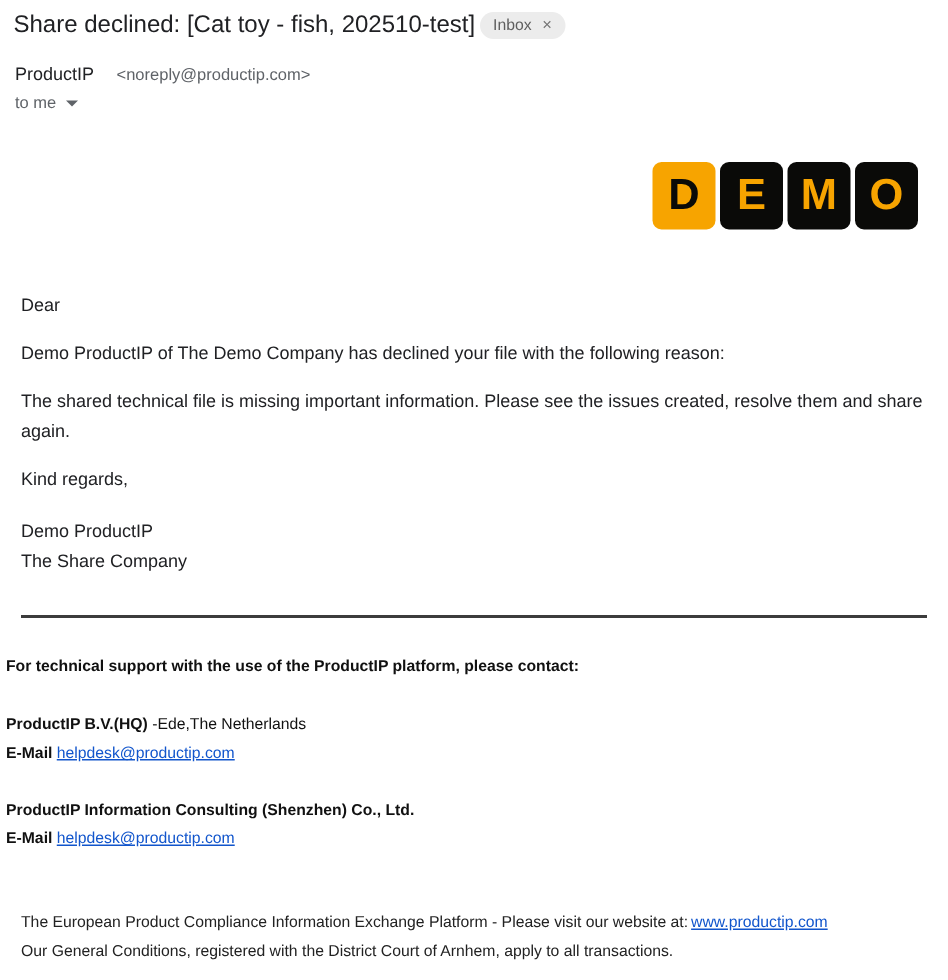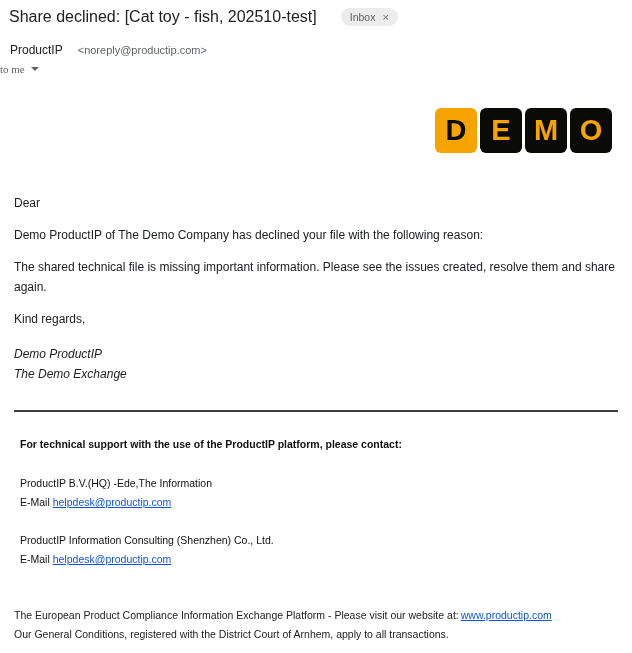--- a/index.html
+++ b/index.html
@@ -3,64 +3,64 @@
 <meta charset="utf-8">
 <style>
   html,body { margin:0; padding:0; background:#ffffff; }
   body {
     width:632px; height:653px; overflow:hidden;
     font-family:"Liberation Sans", sans-serif;
     color:#202124;
   }
 
   
-  .subject-row { display:flex; align-items:center; gap:24px; padding:8px 0 0 9px; }
+  .subject-row { display:flex; align-items:center; gap:3px; padding:8px 0 0 9px; }
   .subject { font-size:16px; font-weight:400; color:#202124; }
   .chip {
     background:#ececec; border-radius:9px; padding:3px 9px;
     font-size:10.5px; color:#5e5e5e; display:flex; align-items:flex-end; gap:7px;
     cursor:default; white-space:nowrap;
   }
   .chip-x { font-size:11px; color:#757575; line-height:1; }
 
   .sender-row { padding:14px 0 0 10px; }
   .sender-name { font-weight:400; font-size:12px; color:#202124; }
   .sender-email { color:#5f6368; font-size:11px; margin-left:15px; }
-  .to-row { padding:5px 0 0 0; color:#5f6368; font-size:11px; display:flex; align-items:center; gap:6px;font-family:Liberation Serif, serif; }
+  .to-row { padding:5px 0 0 10px; color:#5f6368; font-size:11px; display:flex; align-items:center; gap:6px; }
   .caret {
     width:0; height:0; display:inline-block;
     border-left:4px solid transparent; border-right:4px solid transparent;
     border-top:4px solid #5f6368;
   }
 
   
   .logo-row { display:flex; justify-content:flex-end; gap:3px; margin:33px 20px 0 0; }
   .tile {
     width:42px; height:45px; border-radius:6px;
     display:flex; align-items:center; justify-content:center;
     font-weight:700; font-size:29px; letter-spacing:0;
   }
   .tile-orange { background:#F7A400; color:#0a0a08; }
   .tile-black  { background:#0a0a08; color:#F7A400; }
 
   
   .body-text { padding:0 0 0 14px; font-size:12px; line-height:20px; color:#202124; margin-top:40px; }
   .body-text p { margin:0 0 12px; }
   .closing { margin-top:3px !important; }
-  .signature { margin-top:15px !important; margin-bottom:0 !important;font-style:italic; }
+  .signature { margin-top:15px !important; margin-bottom:0 !important; }
 
   .divider { border:none; border-top:2px solid #3c3c3c; margin:26px 14px 0; }
 
   
-  .support { padding:0 20px; font-size:10.5px; color:#111; }
+  .support { padding:0 4px; font-size:10.5px; color:#111; }
   .support-heading { font-weight:700; margin-top:25px; line-height:14px; }
   .office { line-height:19px; }
   .office-1 { margin-top:23px; }
   .office-2 { margin-top:19px; }
-  .office b { font-weight:400; }
+  .office b { font-weight:700; }
   .office .loc { font-weight:400; }
 
   a.link { color:#1155CC; text-decoration:underline; font-weight:400; cursor:pointer;margin-top:23px; }
 
   
   .footer { padding:0 14px; font-size:10.5px; color:#222; line-height:19px; }
   .footer-line1 { margin-top:37px; }
   .footer a.link { margin-left:2px; }
 </style>
 </head>
@@ -90,31 +90,31 @@
   <span class="tile tile-black">O</span>
 </div>
 
 <div class="body-text">
   <p>Dear</p>
   <p>Demo ProductIP of The Demo Company has declined your file with the following reason:</p>
   <p>The shared technical file is missing important information. Please see the issues created, resolve them and share again.</p>
   <p class="closing">Kind regards,</p>
   <p class="signature">
     <span>Demo ProductIP</span><br>
-    <span>The Demo Exchange</span>
+    <span>The Share Company</span>
   </p>
 </div>
 
 <hr class="divider">
 
 <div class="support">
   <div class="support-heading">For technical support with the use of the ProductIP platform, please contact:</div>
 
   <div class="office office-1">
-    <div><b>ProductIP B.V.(HQ)</b><span class="loc"> -Ede,The Information</span></div>
+    <div><b>ProductIP B.V.(HQ)</b><span class="loc"> -Ede,The Netherlands</span></div>
     <div><b>E-Mail</b> <a class="link">helpdesk@productip.com</a></div>
   </div>
 
   <div class="office office-2">
     <div><b>ProductIP Information Consulting (Shenzhen) Co., Ltd.</b><span class="loc"></span></div>
     <div><b>E-Mail</b> <a class="link">helpdesk@productip.com</a></div>
   </div>
 </div>
 
 <div class="footer">

